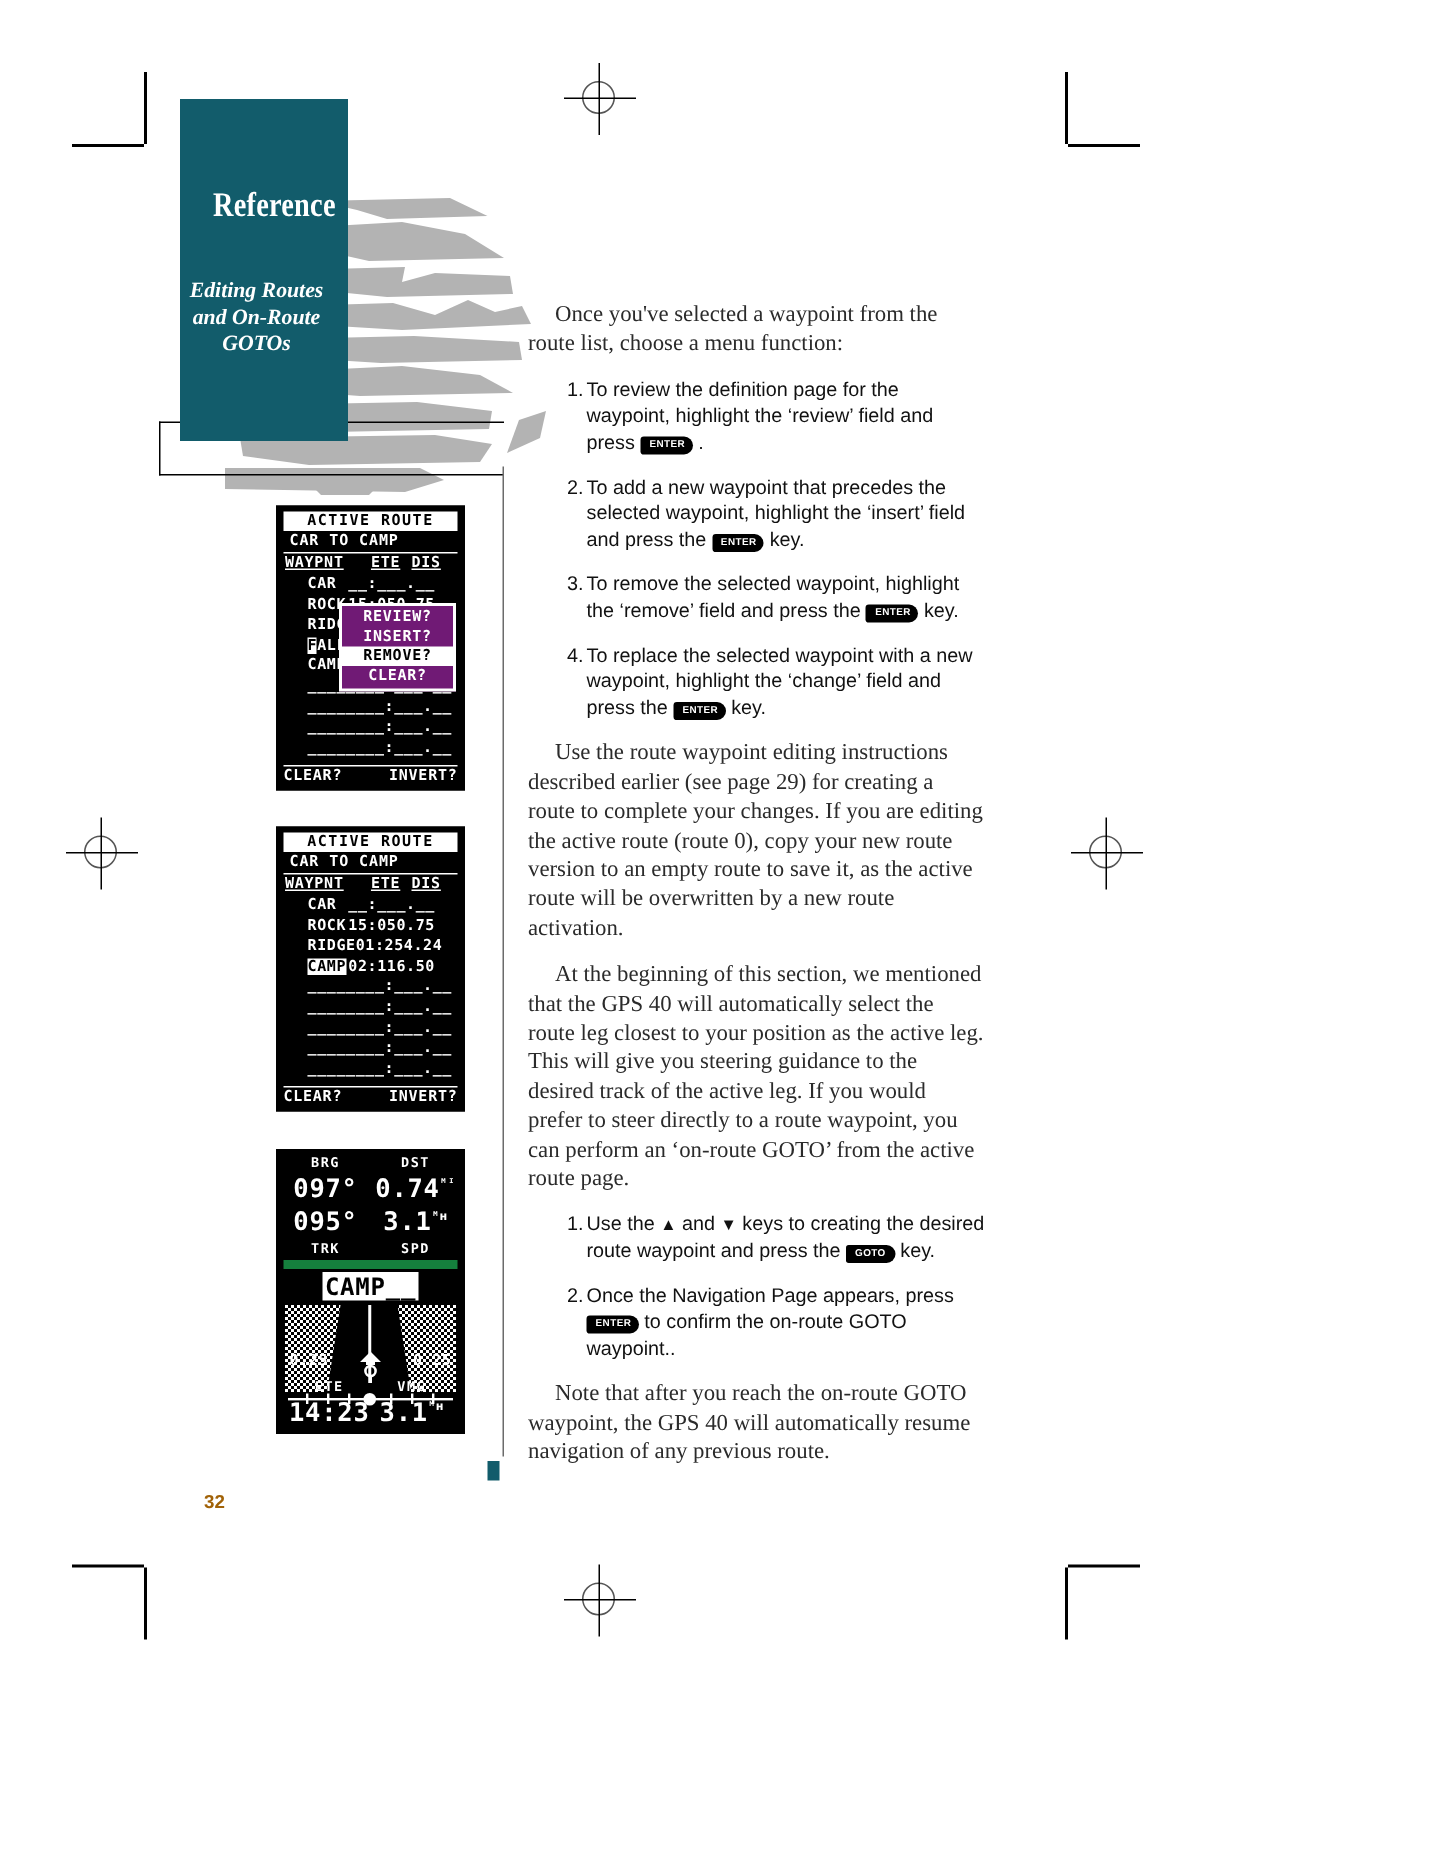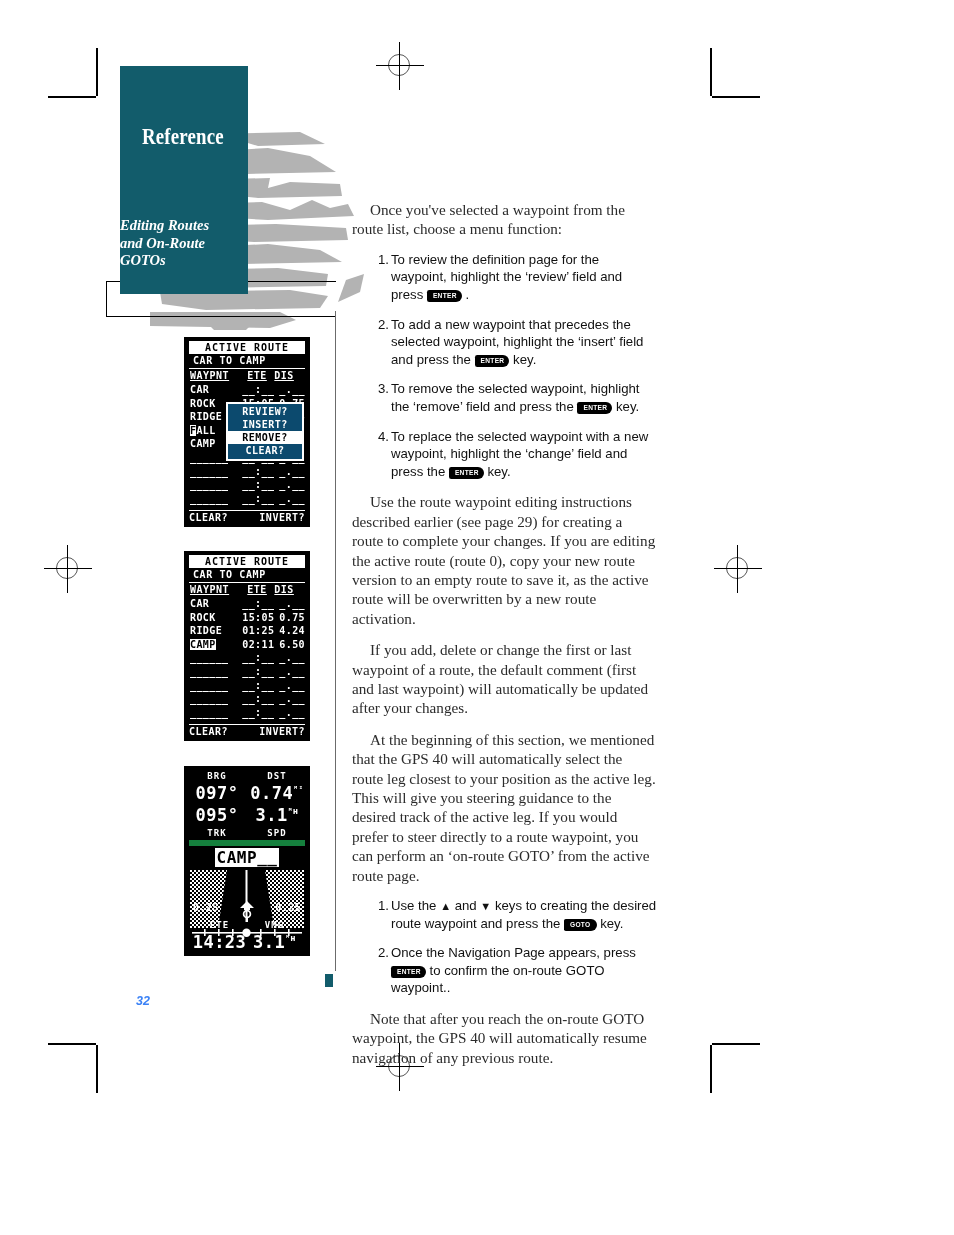--- a/index.html
+++ b/index.html
@@ -56,21 +56,20 @@
 
   
   .teal-block {
     position: absolute;
     left: 120px;
     top: 66px;
     width: 112px;
     height: 228px;
     background: #125c6b;
     z-index: 6;
-    padding-left: 16px;
   }
   .teal-title {
     position: absolute;
     left: 0;
     top: 58px;
     width: 112px;
     text-align: right;
     padding-right: 10px;
     box-sizing: border-box;
     color: #ffffff;
@@ -80,30 +79,29 @@
     letter-spacing: 0.2px;
     font-stretch: condensed;
     transform: scaleX(0.82);
     transform-origin: right center;
   }
   .teal-sub {
     position: absolute;
     left: 0;
     top: 120px;
     width: 112px;
-    text-align: left;
+    text-align: center;
     padding-right: 10px;
     box-sizing: border-box;
     color: #ffffff;
     font-family: "Liberation Serif", serif;
     font-weight: bold;
     font-style: italic;
     font-size: 14.5px;
     line-height: 17.5px;
-    margin-top: 31px;
   }
 
   
   .globe {
     position: absolute;
     left: 150px;
     top: 130px;
     width: 215px;
     height: 200px;
     z-index: 3;
@@ -189,21 +187,21 @@
   .lcd-hdr span {
     text-decoration: underline;
     white-space: pre;
   }
   .lcd-hdr .c1 { width: 52px; padding-left: 1px; }
   .lcd-hdr .c2 { width: 36px; text-align: center; }
   .lcd-hdr .c3 { width: 32px; text-align: left; }
 
   .lcd-row {
     display: flex;
-    margin: 0 3px;
+    margin: 0 18px;
     font-weight: bold;
     font-size: 10px;
     line-height: 13.6px;
     letter-spacing: 0.4px;
     white-space: pre;
     align-items: flex-end;
   }
   .lcd-row .c1 { width: 52px; padding-left: 1px; }
   .lcd-row .c2 { width: 36px; text-align: right; }
   .lcd-row .c3 { width: 32px; text-align: right; }
@@ -228,21 +226,21 @@
     letter-spacing: 0.5px;
     border-top: 1px solid #fff;
     padding-top: 1px;
   }
 
   .popup {
     position: absolute;
     left: 40px;
     top: 63px;
     width: 78px;
-    background: #0c4a6e;
+    background: #701a75;
     border: 2px solid #ffffff;
     box-sizing: border-box;
     padding: 1px 0 2px 0;
     z-index: 3;
   }
   .popup div {
     font-weight: bold;
     font-size: 10px;
     line-height: 13px;
     text-align: center;
@@ -371,24 +369,23 @@
     line-height: 11px;
     vertical-align: 0px;
   }
 
   
   .page-num {
     position: absolute;
     left: 136px;
     top: 994px;
     font-family: "Liberation Sans", sans-serif;
-    font-style: italic;
     font-weight: bold;
     font-size: 12.5px;
-    color: #3b82f6;
+    color: #a16207;
     z-index: 5;
   }
 </style>
 </head>
 <body>
 
 <div class="page">
 
   <div class="crop-h" style="left:48px;  top:96px;"></div>
   <div class="crop-v" style="left:96px;  top:48px;"></div>
@@ -581,21 +578,20 @@
     <p class="serif">Once you've selected a waypoint from the route list, choose a menu function:</p>
 
     <ol class="steps">
       <li><span>To review the definition page for the waypoint, highlight the ‘review’ field and press </span><span class="key">ENTER</span><span> .</span></li>
       <li><span>To add a new waypoint that precedes the selected waypoint, highlight the ‘insert’ field and press the </span><span class="key">ENTER</span><span> key.</span></li>
       <li><span>To remove the selected waypoint, highlight the ‘remove’ field and press the </span><span class="key">ENTER</span><span> key.</span></li>
       <li><span>To replace the selected waypoint with a new waypoint, highlight the ‘change’ field and press the </span><span class="key">ENTER</span><span> key.</span></li>
     </ol>
 
     <p class="serif">Use the route waypoint editing instructions described earlier (see page 29) for creating a route to complete your changes. If you are editing the active route (route 0), copy your new route version to an empty route to save it, as the active route will be overwritten by a new route activation.</p>
-    <p class="serif">If you add, delete or change the first or last waypoint of a route, the default comment (first and last waypoint) will automatically be updated after your changes.</p>
     <p class="serif">At the beginning of this section, we mentioned that the GPS 40 will automatically select the route leg closest to your position as the active leg. This will give you steering guidance to the desired track of the active leg. If you would prefer to steer directly to a route waypoint, you can perform an ‘on-route GOTO’ from the active route page.</p>
 
     <ol class="steps">
       <li><span>Use the </span><span class="arrow">▲</span><span> and </span><span class="arrow">▼</span><span> keys to creating the desired route waypoint and press the </span><span class="key goto">GOTO</span><span> key.</span></li>
       <li><span>Once the Navigation Page appears, press </span><span class="key">ENTER</span><span> to confirm the on-route GOTO waypoint..</span></li>
     </ol>
 
     <p class="serif">Note that after you reach the on-route GOTO waypoint, the GPS 40 will automatically resume navigation of any previous route.</p>
   </div>
 

